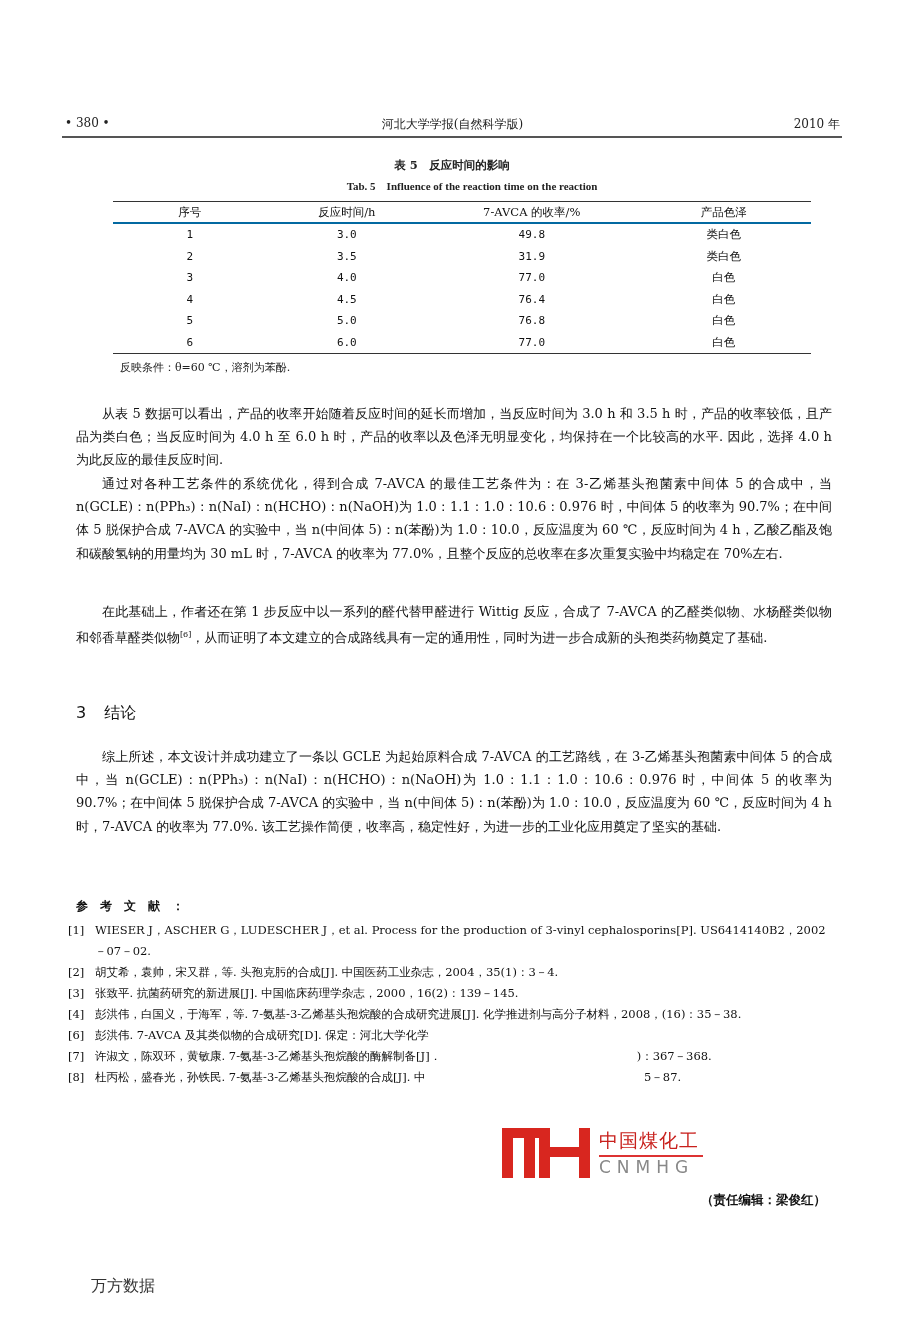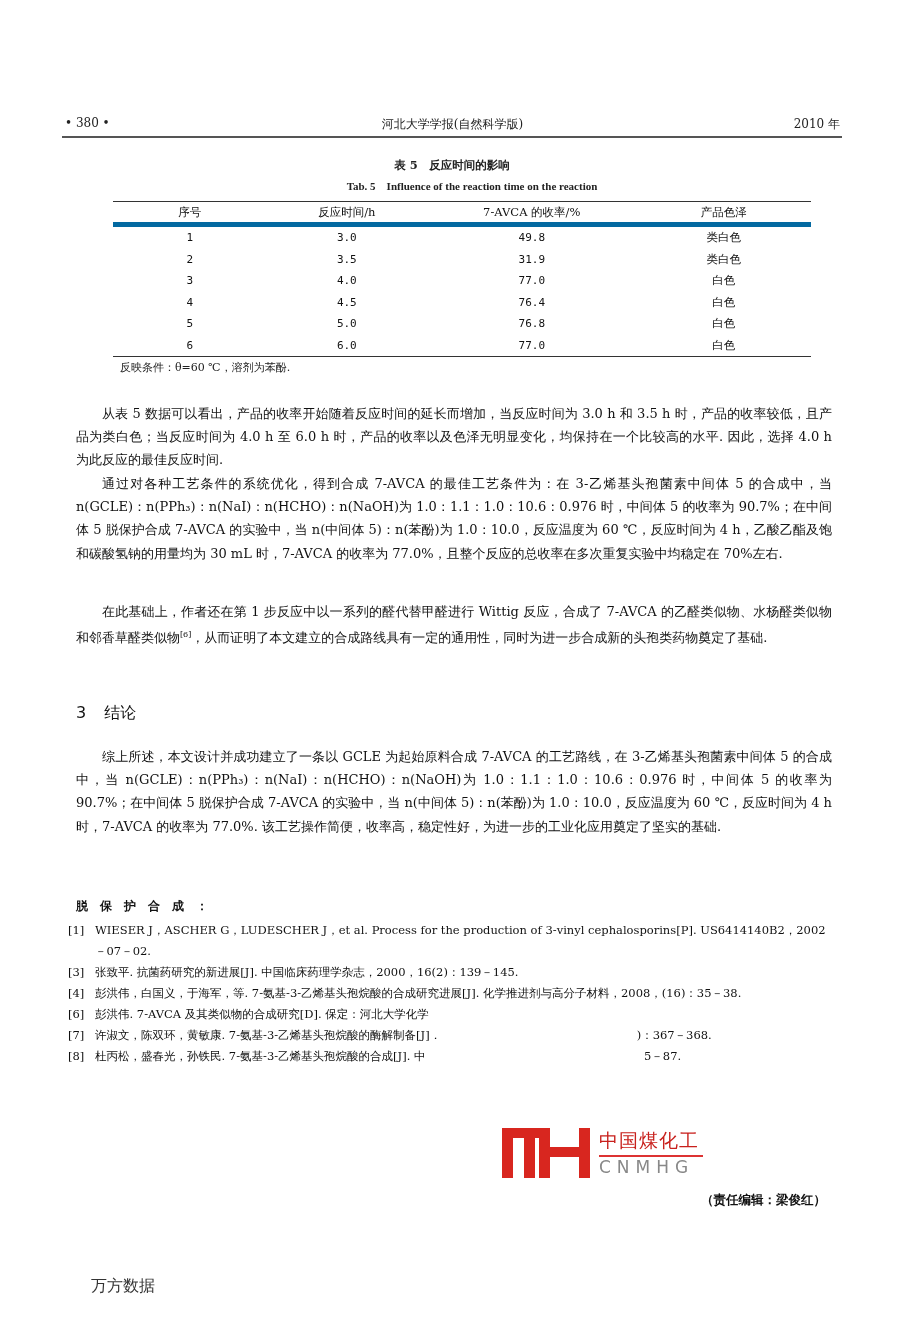--- a/index.html
+++ b/index.html
@@ -26,21 +26,21 @@
   .table-title-en {
     position: absolute; left: 0; right: 0; top: 179px; text-align: center;
     font-size: 11px; font-weight: bold; color: #222;
     font-family: "Liberation Serif", serif;
     margin-left: 40px;
   }
   table.data-table {
     position: absolute; left: 113px; top: 201px; width: 698px;
     border-collapse: collapse; font-size: 11.5px;
   }
-  table.data-table thead tr { border-top: 1.5px solid #333; border-bottom: 5px solid #0369a1; }
+  table.data-table thead tr { border-top: 1.5px solid #333; border-bottom: 2px solid #0369a1; }
   table.data-table tbody tr:last-child { border-bottom: 1.5px solid #333; }
   table.data-table th { font-weight: normal; height: 20px; padding: 0; }
   table.data-table td { height: 21.5px; padding: 0; text-align: center; font-family: "DejaVu Sans Mono", monospace; font-size: 11px; }
   table.data-table td.cn { font-family: "DejaVu Sans", sans-serif; font-size: 11.5px; }
   .c1 { width: 22%; } .c2 { width: 23%; } .c3 { width: 30%; } .c4 { width: 25%; text-align: center; }
   .table-note {
     position: absolute; left: 120px; top: 360px; font-size: 11px; color: #222;
   }
   .body-text {
     position: absolute; left: 76px; width: 756px;
@@ -167,24 +167,25 @@
 </div>
 
 <div class="section-heading">
   <span class="num">3</span><span>结论</span>
 </div>
 
 <div class="body-text para4">
   <p>综上所述，本文设计并成功建立了一条以 GCLE 为起始原料合成 7-AVCA 的工艺路线，在 3-乙烯基头孢菌素中间体 5 的合成中，当 n(GCLE)：n(PPh₃)：n(NaI)：n(HCHO)：n(NaOH)为 1.0：1.1：1.0：10.6：0.976 时，中间体 5 的收率为 90.7%；在中间体 5 脱保护合成 7-AVCA 的实验中，当 n(中间体 5)：n(苯酚)为 1.0：10.0，反应温度为 60 ℃，反应时间为 4 h 时，7-AVCA 的收率为 77.0%. 该工艺操作简便，收率高，稳定性好，为进一步的工业化应用奠定了坚实的基础.</p>
 </div>
 
-<div class="refs-heading">脱保护合成：</div>
+<div class="refs-heading">参考文献：</div>
 
 <div class="refs">
   <div class="ref-item"><span class="idx">[1]</span><span>WIESER J，ASCHER G，LUDESCHER J，et al. Process for the production of 3-vinyl cephalosporins[P]. US6414140B2，2002－07－02.</span></div>
+  <div class="ref-item"><span class="idx">[2]</span><span>胡艾希，袁帅，宋又群，等. 头孢克肟的合成[J]. 中国医药工业杂志，2004，35(1)：3－4.</span></div>
   <div class="ref-item"><span class="idx">[3]</span><span>张致平. 抗菌药研究的新进展[J]. 中国临床药理学杂志，2000，16(2)：139－145.</span></div>
   <div class="ref-item"><span class="idx">[4]</span><span>彭洪伟，白国义，于海军，等. 7-氨基-3-乙烯基头孢烷酸的合成研究进展[J]. 化学推进剂与高分子材料，2008，(16)：35－38.</span></div>
   <div class="ref-item"><span class="idx">[6]</span><span>彭洪伟. 7-AVCA 及其类似物的合成研究[D]. 保定：河北大学化学</span></div>
   <div class="ref-item"><span class="idx">[7]</span><span>许淑文，陈双环，黄敏康. 7-氨基-3-乙烯基头孢烷酸的酶解制备[J]．　　　　　　　　　　　　　　　　　)：367－368.</span></div>
   <div class="ref-item"><span class="idx">[8]</span><span>杜丙松，盛春光，孙铁民. 7-氨基-3-乙烯基头孢烷酸的合成[J]. 中　　　　　　　　　　　　　　　　　　　5－87.</span></div>
 </div>
 
 <div class="watermark-logo">
   <svg class="logo-mark" viewBox="0 0 88 50">
     <rect x="0" y="0" width="11" height="50" fill="#d8261f"></rect>

